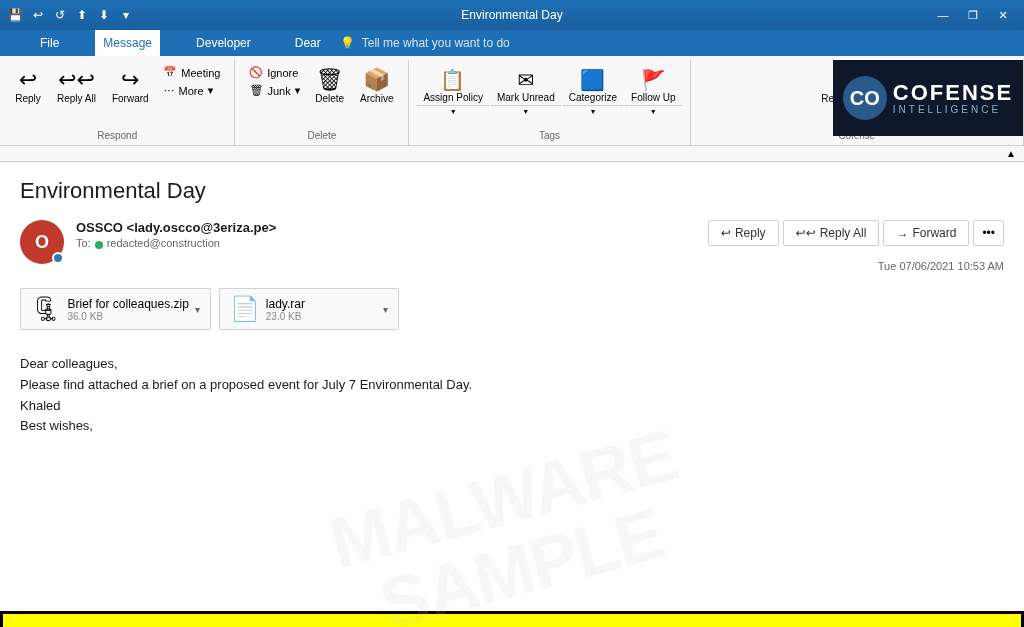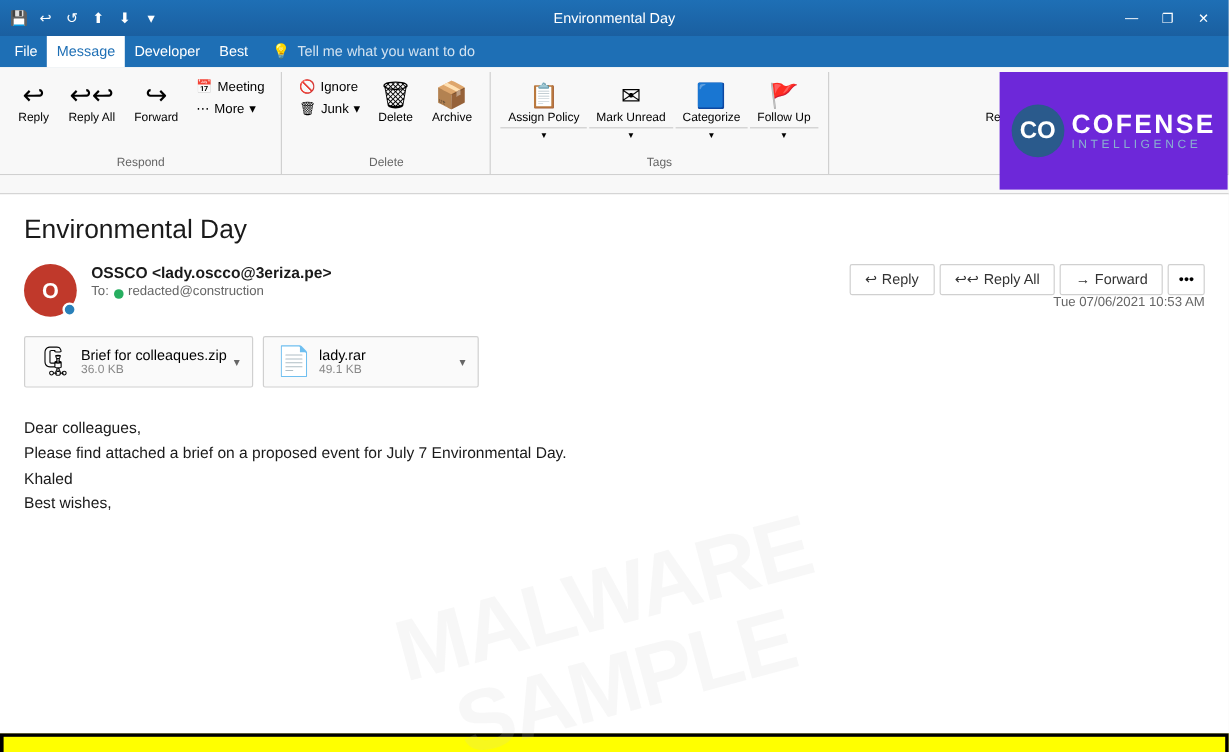--- a/index.html
+++ b/index.html
@@ -33,20 +33,21 @@
       padding: 0 4px;
       color: white;
       font-size: 12px;
     }
     .menu-item {
       padding: 3px 8px;
       cursor: pointer;
       height: 100%;
       display: flex;
       align-items: center;
+      margin-left: 28px;
     }
     .menu-item.active { background: white; color: #1e6fb5; }
     .menu-lightbulb { margin-left: 12px; display: flex; align-items: center; gap: 6px; }
     .tell-me-input {
       background: transparent;
       border: none;
       color: #fde047;
       font-size: 12px;
       outline: none;
       width: 160px;
@@ -175,21 +176,21 @@
       display: flex; align-items: center; gap: 4px;
       padding: 5px 12px; border: 1px solid #d0d0d0;
       background: white; cursor: pointer; border-radius: 2px;
       font-size: 12px; color: #333;
     }
     .email-more-btn {
       padding: 5px 8px; border: 1px solid #d0d0d0;
       background: white; cursor: pointer; border-radius: 2px;
       font-size: 12px;
     }
-    .email-timestamp { font-size: 11px; color: #666; text-align: right; margin-top: 0; }
+    .email-timestamp { font-size: 11px; color: #666; text-align: right; margin-top: 14px; }
     .email-date-area { text-align: right; }
 
     
     .attachments { display: flex; gap: 8px; padding: 8px 20px; }
     .attachment {
       display: flex; align-items: center; gap: 6px;
       border: 1px solid #d0d0d0; padding: 6px 10px;
       border-radius: 2px; cursor: pointer; background: #fafafa;
       min-width: 180px;
     }
@@ -257,21 +258,21 @@
     <div class="title-btn">—</div>
     <div class="title-btn">❐</div>
     <div class="title-btn close">✕</div>
   </div>
 </div>
 
 <div class="menu-bar">
   <div class="menu-item">File</div>
   <div class="menu-item active">Message</div>
   <div class="menu-item">Developer</div>
-  <div class="menu-item">Best</div>
+  <div class="menu-item">Dear</div>
   <div class="menu-lightbulb">
     <span>💡</span>
     <input class="tell-me-input" placeholder="Tell me what you want to do" style="">
   </div>
 </div>
 
 <div class="ribbon">
 
   <div class="ribbon-group">
     <div class="ribbon-group-buttons">
@@ -363,21 +364,21 @@
 
   <div class="ribbon-group" style="flex:1; position:relative;">
     <div class="ribbon-group-buttons">
       <div class="ribbon-btn">
         <div class="btn-icon">🐟</div>
         <div class="btn-label">Report Phishing</div>
       </div>
     </div>
     <div class="ribbon-group-label">Cofense</div>
 
-    <div style="position:absolute; right:0; top:0; background:#6d28d9; width:190px; height:98px; display:flex; flex-direction:column; align-items:center; justify-content:center;">
+    <div style="position:absolute; right:0; top:0; background:#0f172a; width:190px; height:76px; display:flex; flex-direction:column; align-items:center; justify-content:center;">
       <div style="display:flex; align-items:center; gap:6px;">
         <div style="background:#2a5a8c; border-radius:50%; width:44px; height:44px; display:flex; align-items:center; justify-content:center; font-size:20px; color:white; font-weight:900;">CO</div>
         <div style="color:white;">
           <div style="font-size:22px; font-weight:700; letter-spacing:2px; line-height:1;">COFENSE</div>
           <div style="font-size:10px; letter-spacing:3px; color:#8ab0d0;">INTELLIGENCE</div>
         </div>
       </div>
     </div>
   </div>
 
@@ -434,21 +435,21 @@
       <div class="attachment-info">
         <div class="attachment-name">Brief for colleaques.zip</div>
         <div class="attachment-size">36.0 KB</div>
       </div>
       <span class="attachment-arrow">▾</span>
     </div>
     <div class="attachment">
       <span class="attachment-icon">📄</span>
       <div class="attachment-info">
         <div class="attachment-name">lady.rar</div>
-        <div class="attachment-size">49.1 KB</div>
+        <div class="attachment-size">23.0 KB</div>
       </div>
       <span class="attachment-arrow">▾</span>
     </div>
   </div>
 
   <div class="email-body">
     <p>Dear colleagues,</p>
     <p>Please find attached a brief on a proposed event for July 7 Environmental Day.</p>
     <p>Khaled</p>
     <p>Best wishes,</p>

